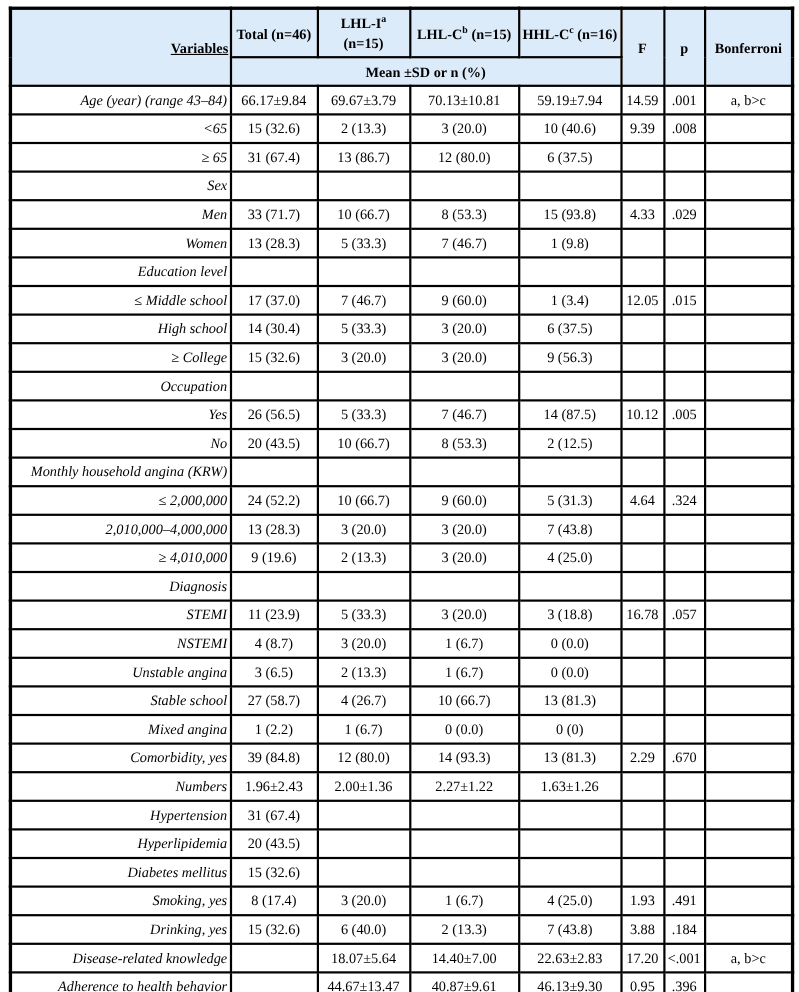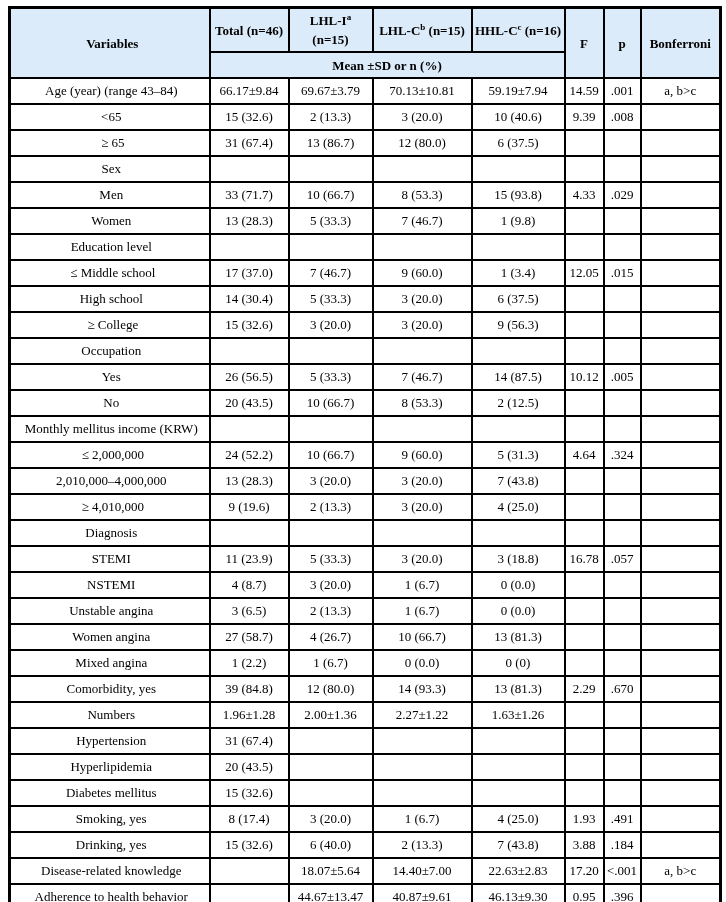--- a/index.html
+++ b/index.html
@@ -33,38 +33,40 @@
     background: #dcebfa;
     font-weight: bold;
     font-size: 13px;
     text-align: center;
     padding: 2px 1px;
     line-height: 19px;
   }
   .stat-table thead tr.hdr-row-1 th { height: 24px; }
   .stat-table thead tr.hdr-row-2 th { height: 20px; line-height: 17px; }
   .stat-table th.variables-hdr {
-    text-align: center;
+    text-align: right;
     padding-left: 6px;
+    text-decoration: underline;
   }
   .stat-table thead sup {
     font-size: 9px;
     line-height: 0;
   }
   .stat-table tbody td {
     font-size: 13px;
     line-height: 18px;
     padding: 3px 2px;
     text-align: center;
     height: 18px;
   }
   .stat-table tbody td.lbl {
-    text-align: center;
+    text-align: right;
     padding-left: 5px;
     white-space: nowrap;
+    font-style: italic;
   }
 </style>
 </head>
 <body>
 
 <div class="page">
   <table class="stat-table">
     <colgroup>
       <col style="width:200px">
       <col style="width:79px">
@@ -215,21 +217,21 @@
           <td class="lbl">No</td>
           <td>20 (43.5)</td>
           <td>10 (66.7)</td>
           <td>8 (53.3)</td>
           <td>2 (12.5)</td>
           <td></td>
           <td></td>
           <td></td>
         </tr>
         <tr>
-          <td class="lbl">Monthly mellitus income (KRW)</td>
+          <td class="lbl">Monthly household angina (KRW)</td>
           <td></td>
           <td></td>
           <td></td>
           <td></td>
           <td></td>
           <td></td>
           <td></td>
         </tr>
         <tr>
           <td class="lbl">&nbsp;≤ 2,000,000</td>
@@ -295,21 +297,21 @@
           <td class="lbl">Unstable angina</td>
           <td>3 (6.5)</td>
           <td>2 (13.3)</td>
           <td>1 (6.7)</td>
           <td>0 (0.0)</td>
           <td></td>
           <td></td>
           <td></td>
         </tr>
         <tr>
-          <td class="lbl">Women angina</td>
+          <td class="lbl">Stable school</td>
           <td>27 (58.7)</td>
           <td>4 (26.7)</td>
           <td>10 (66.7)</td>
           <td>13 (81.3)</td>
           <td></td>
           <td></td>
           <td></td>
         </tr>
         <tr>
           <td class="lbl">Mixed angina</td>
@@ -326,21 +328,21 @@
           <td>39 (84.8)</td>
           <td>12 (80.0)</td>
           <td>14 (93.3)</td>
           <td>13 (81.3)</td>
           <td>2.29</td>
           <td>.670</td>
           <td></td>
         </tr>
         <tr>
           <td class="lbl">Numbers</td>
-          <td>1.96±1.28</td>
+          <td>1.96±2.43</td>
           <td>2.00±1.36</td>
           <td>2.27±1.22</td>
           <td>1.63±1.26</td>
           <td></td>
           <td></td>
           <td></td>
         </tr>
         <tr>
           <td class="lbl">Hypertension</td>
           <td>31 (67.4)</td>

